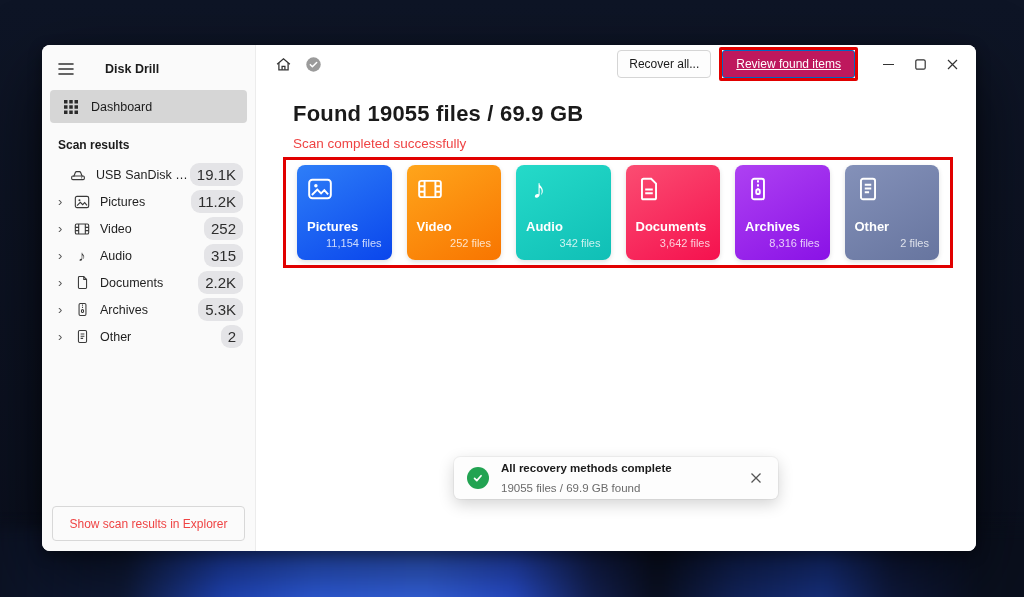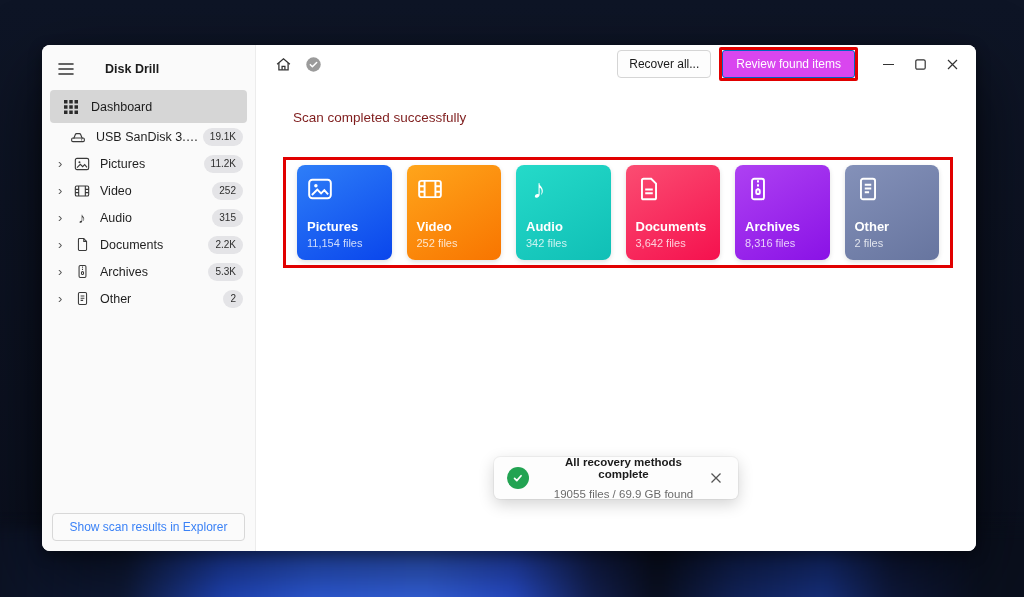--- a/index.html
+++ b/index.html
@@ -46,71 +46,71 @@
   .sb-section{ font-size:12px; font-weight:bold; padding:15px 16px 9px 16px; }
   .sb-row{
     height:27px; display:flex; align-items:center; padding:0 12px 0 16px;
     font-size:12.5px; color:#1f1f1f; cursor:pointer;
   }
   .sb-row .chev{ width:16px; color:#555; font-size:13px; line-height:1; }
   .sb-row .nav-icon{ width:16px; height:16px; margin-right:10px; display:inline-flex; align-items:center; justify-content:center; color:#3a3a3a; }
   .sb-row.device{ padding-left:28px; }
   .sb-row .nav-label{ flex:1; white-space:nowrap; overflow:hidden; text-overflow:ellipsis; }
   .badge{
-    background:#e4e4e7; color:#2e2e2e; font-size:10px; line-height:1;
+    background:#e4e4e7; color:#2e2e2e; font-size:15px; line-height:1;
     padding:4px 7px; border-radius:9px; 
   }
   .sb-explorer-btn{
-    position:absolute; left:10px; right:10px; bottom:10px; height:28px;
+    position:absolute; left:10px; right:10px; bottom:10px; height:35px;
     background:#fbfbfb; border:1px solid #d8d8d8; border-radius:4px;
-    font-size:12px; color:#3b82f6; display:flex; align-items:center; justify-content:center;
+    font-size:12px; color:#ef4444; display:flex; align-items:center; justify-content:center;
     cursor:pointer; font-family:inherit;
   }
   .note-glyph{ font-size:15px; line-height:1; }
   
   .content{ flex:1; background:#fff; position:relative; }
   .titlebar{ display:flex; align-items:center; height:38px; padding:0 8px 0 19px; }
   .tb-icons{ display:flex; align-items:center; gap:13px; }
   .tb-home{ width:17px; height:17px; color:#333; display:inline-flex; cursor:pointer; }
   .tb-check{ width:17px; height:17px; display:inline-flex; cursor:pointer; }
   .tb-buttons{ margin-left:auto; display:flex; align-items:center; }
   .btn-recover{
     background:#fdfdfd; border:1px solid #d5d5d5; border-radius:4px;
     font-size:12px; color:#1b1b1b; padding:6px 11px; cursor:pointer; font-family:inherit;
   }
   .review-annotation{ border:3px solid #e10000; border-radius:2px; margin-left:8px; }
   .btn-review{
-    background:#d946ef; border:1px solid #0067c0; border-radius:3px;
-    font-size:12px; color:#fff; padding:6px 13px; cursor:pointer; font-family:inherit;
+    background:#be185d; border:1px solid #0067c0; border-radius:3px;
+    font-size:12px; color:#fff; padding:6px 13px; cursor:pointer; font-family:inherit;text-decoration:underline;
   }
   .win-controls{ display:flex; align-items:center; margin-left:14px; }
   .win-btn{ width:32px; height:30px; display:flex; align-items:center; justify-content:center; color:#333; cursor:pointer; background:none; border:none; }
   .page-head{ padding:18px 0 0 37px; }
   .page-title{ font-size:22px; font-weight:bold; color:#1a1a1a; letter-spacing:.2px; }
-  .page-subtitle{ font-size:13.5px; color:#7f1d1d; margin-top:9px; }
+  .page-subtitle{ font-size:13.5px; color:#ef4444; margin-top:9px; }
   
   .cards-annotation{
     position:absolute; left:27px; top:112px; width:670px; height:111px;
     border:3px solid #e10000; display:flex; align-items:center; gap:15px; padding:0 11px;
   }
   .card{
     width:95px; height:95px; border-radius:8px; padding:11px 10px;
     display:flex; flex-direction:column; color:#fff; cursor:pointer;
     box-shadow:0 2px 5px rgba(0,0,0,.12);
   }
   .card-icon{ width:26px; height:26px; display:inline-flex; align-items:center; justify-content:center; }
   .card-icon .note-glyph{ font-size:26px; }
   .card-label{ margin-top:auto; font-size:13px; font-weight:bold; }
-  .card-count{ font-size:11px; color:rgba(255,255,255,.78); margin-top:3px; }
+  .card-count{ font-size:11px; color:rgba(255,255,255,.78); margin-top:3px;text-align:right; }
   
   .toast{
     position:absolute; left:50%; transform:translateX(-50%); top:412px;
-    width:244px; height:42px; background:#fdfdfd; border-radius:6px;
+    width:324px; height:42px; background:#fdfdfd; border-radius:6px;
     box-shadow:0 5px 16px rgba(0,0,0,.18), 0 0 0 1px rgba(0,0,0,.04);
-    display:flex; align-items:center; padding:0 12px 0 13px;text-align:center;
+    display:flex; align-items:center; padding:0 12px 0 13px;
   }
   .toast-check{
     width:22px; height:22px; border-radius:50%; background:#22a352;
     display:flex; align-items:center; justify-content:center; color:#fff; flex:none;
   }
   .toast-text{ margin-left:12px; flex:1; min-width:0; }
   .toast-title{ font-size:11.5px; font-weight:bold; color:#1b1b1b; }
   .toast-sub{ font-size:11.5px; color:#6b6b6b; margin-top:8px; }
   .toast-close{ background:none; border:none; color:#555; font-size:14px; cursor:pointer; padding:4px; }
   svg{ display:block; }
@@ -143,20 +143,21 @@
             <rect x="6" y="6" width="4" height="4"></rect>
             <rect x="12" y="6" width="4" height="4"></rect>
             <rect x="0" y="12" width="4" height="4"></rect>
             <rect x="6" y="12" width="4" height="4"></rect>
             <rect x="12" y="12" width="4" height="4"></rect>
           </svg>
       </span>
       <span>Dashboard</span>
     </div>
 
+    <div class="sb-section">Scan results</div>
 
     <div class="sb-row device">
       <span class="nav-icon">
         <svg width="16" height="16" viewBox="0 0 24 24" fill="none" stroke="#3a3a3a" stroke-width="1.7">
             <path d="M5.5 14.5 8 8.2A2 2 0 0 1 9.9 7h4.2a2 2 0 0 1 1.9 1.2l2.5 6.3"></path>
             <rect x="2.5" y="13.5" width="19" height="5.5" rx="1.8"></rect>
             <circle cx="17.5" cy="16.2" r="0.9" fill="#3a3a3a" stroke="none"></circle>
           </svg>
       </span>
       <span class="nav-label">USB  SanDisk 3.2Gen1...</span>
@@ -273,20 +274,21 @@
           <button class="win-btn">
             <svg width="11" height="11" viewBox="0 0 11 11">
                 <path d="M1 1l9 9M10 1l-9 9" stroke="#333" stroke-width="1.2"></path>
               </svg>
           </button>
         </span>
       </div>
     </div>
 
     <div class="page-head">
+      <div class="page-title">Found 19055 files / 69.9 GB</div>
       <div class="page-subtitle">Scan completed successfully</div>
     </div>
 
     <div class="cards-annotation">
 
       <div class="card" style="background: linear-gradient(150deg, rgb(46, 126, 248) 0%, rgb(10, 70, 236) 100%);">
         <span class="card-icon">
           <svg width="26" height="26" viewBox="0 0 24 24" fill="none" stroke="#fff" stroke-width="1.8">
               <rect x="2" y="3.5" width="20" height="17" rx="3"></rect>
               <circle cx="8.2" cy="9" r="1.6" fill="#fff" stroke="none"></circle>

